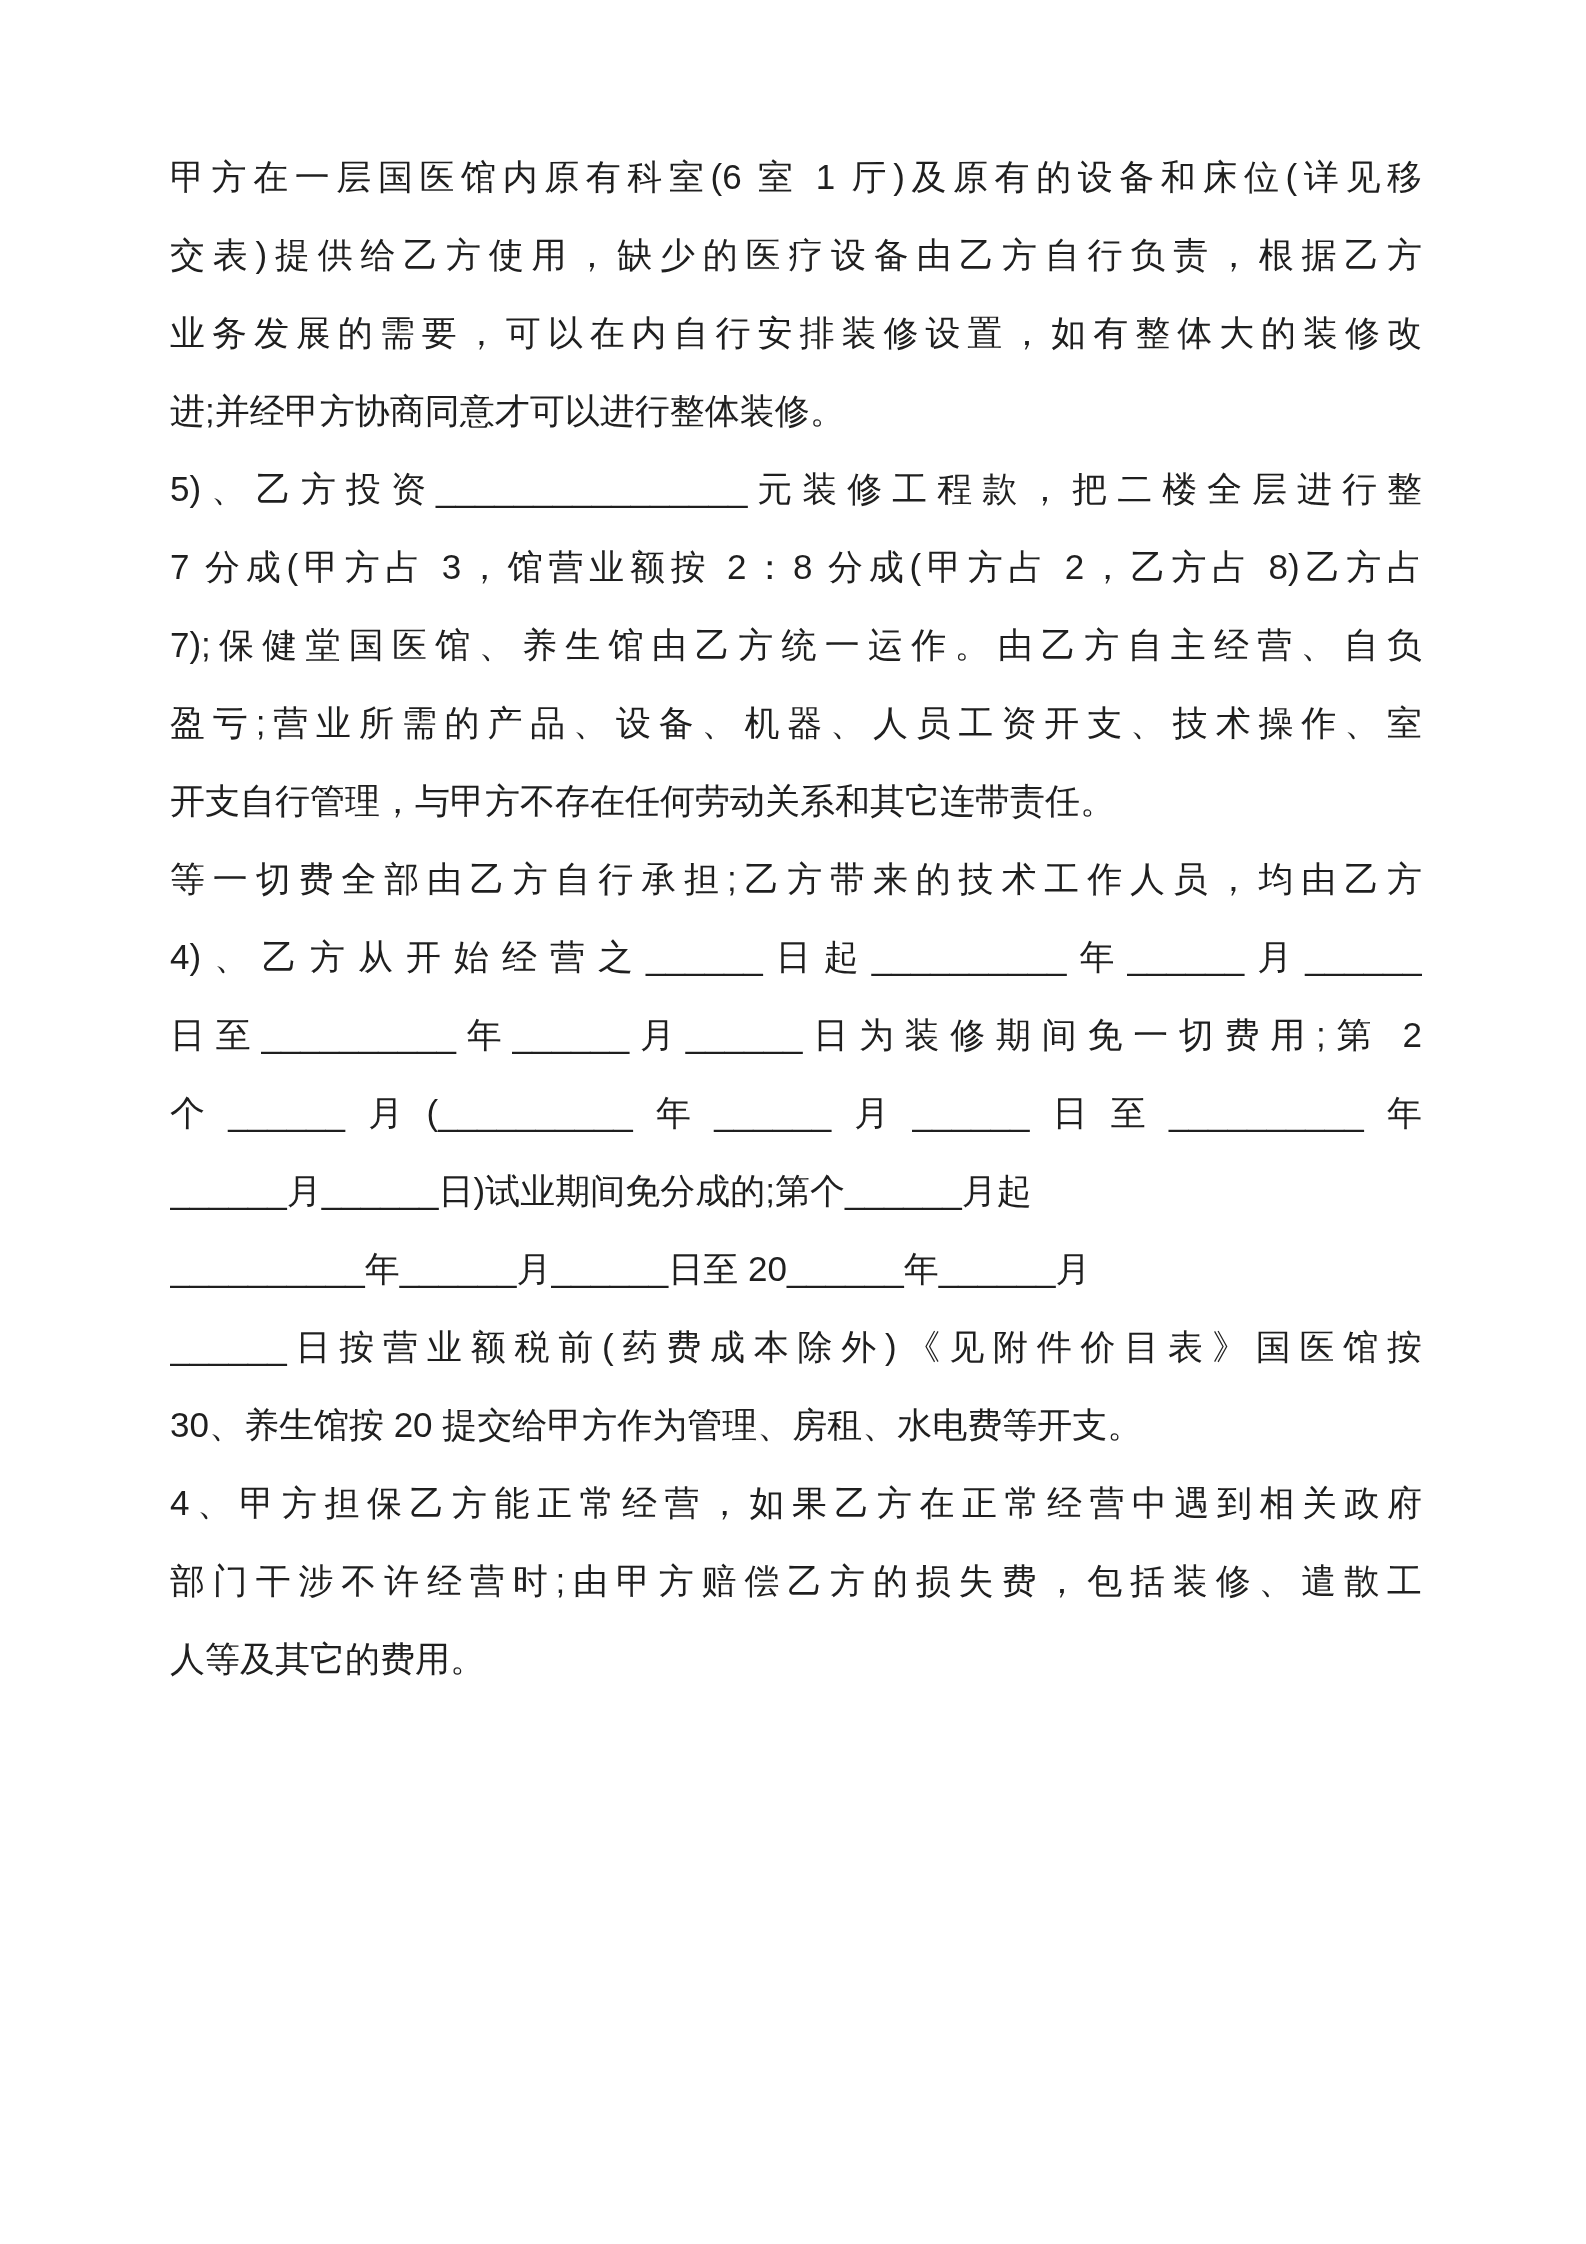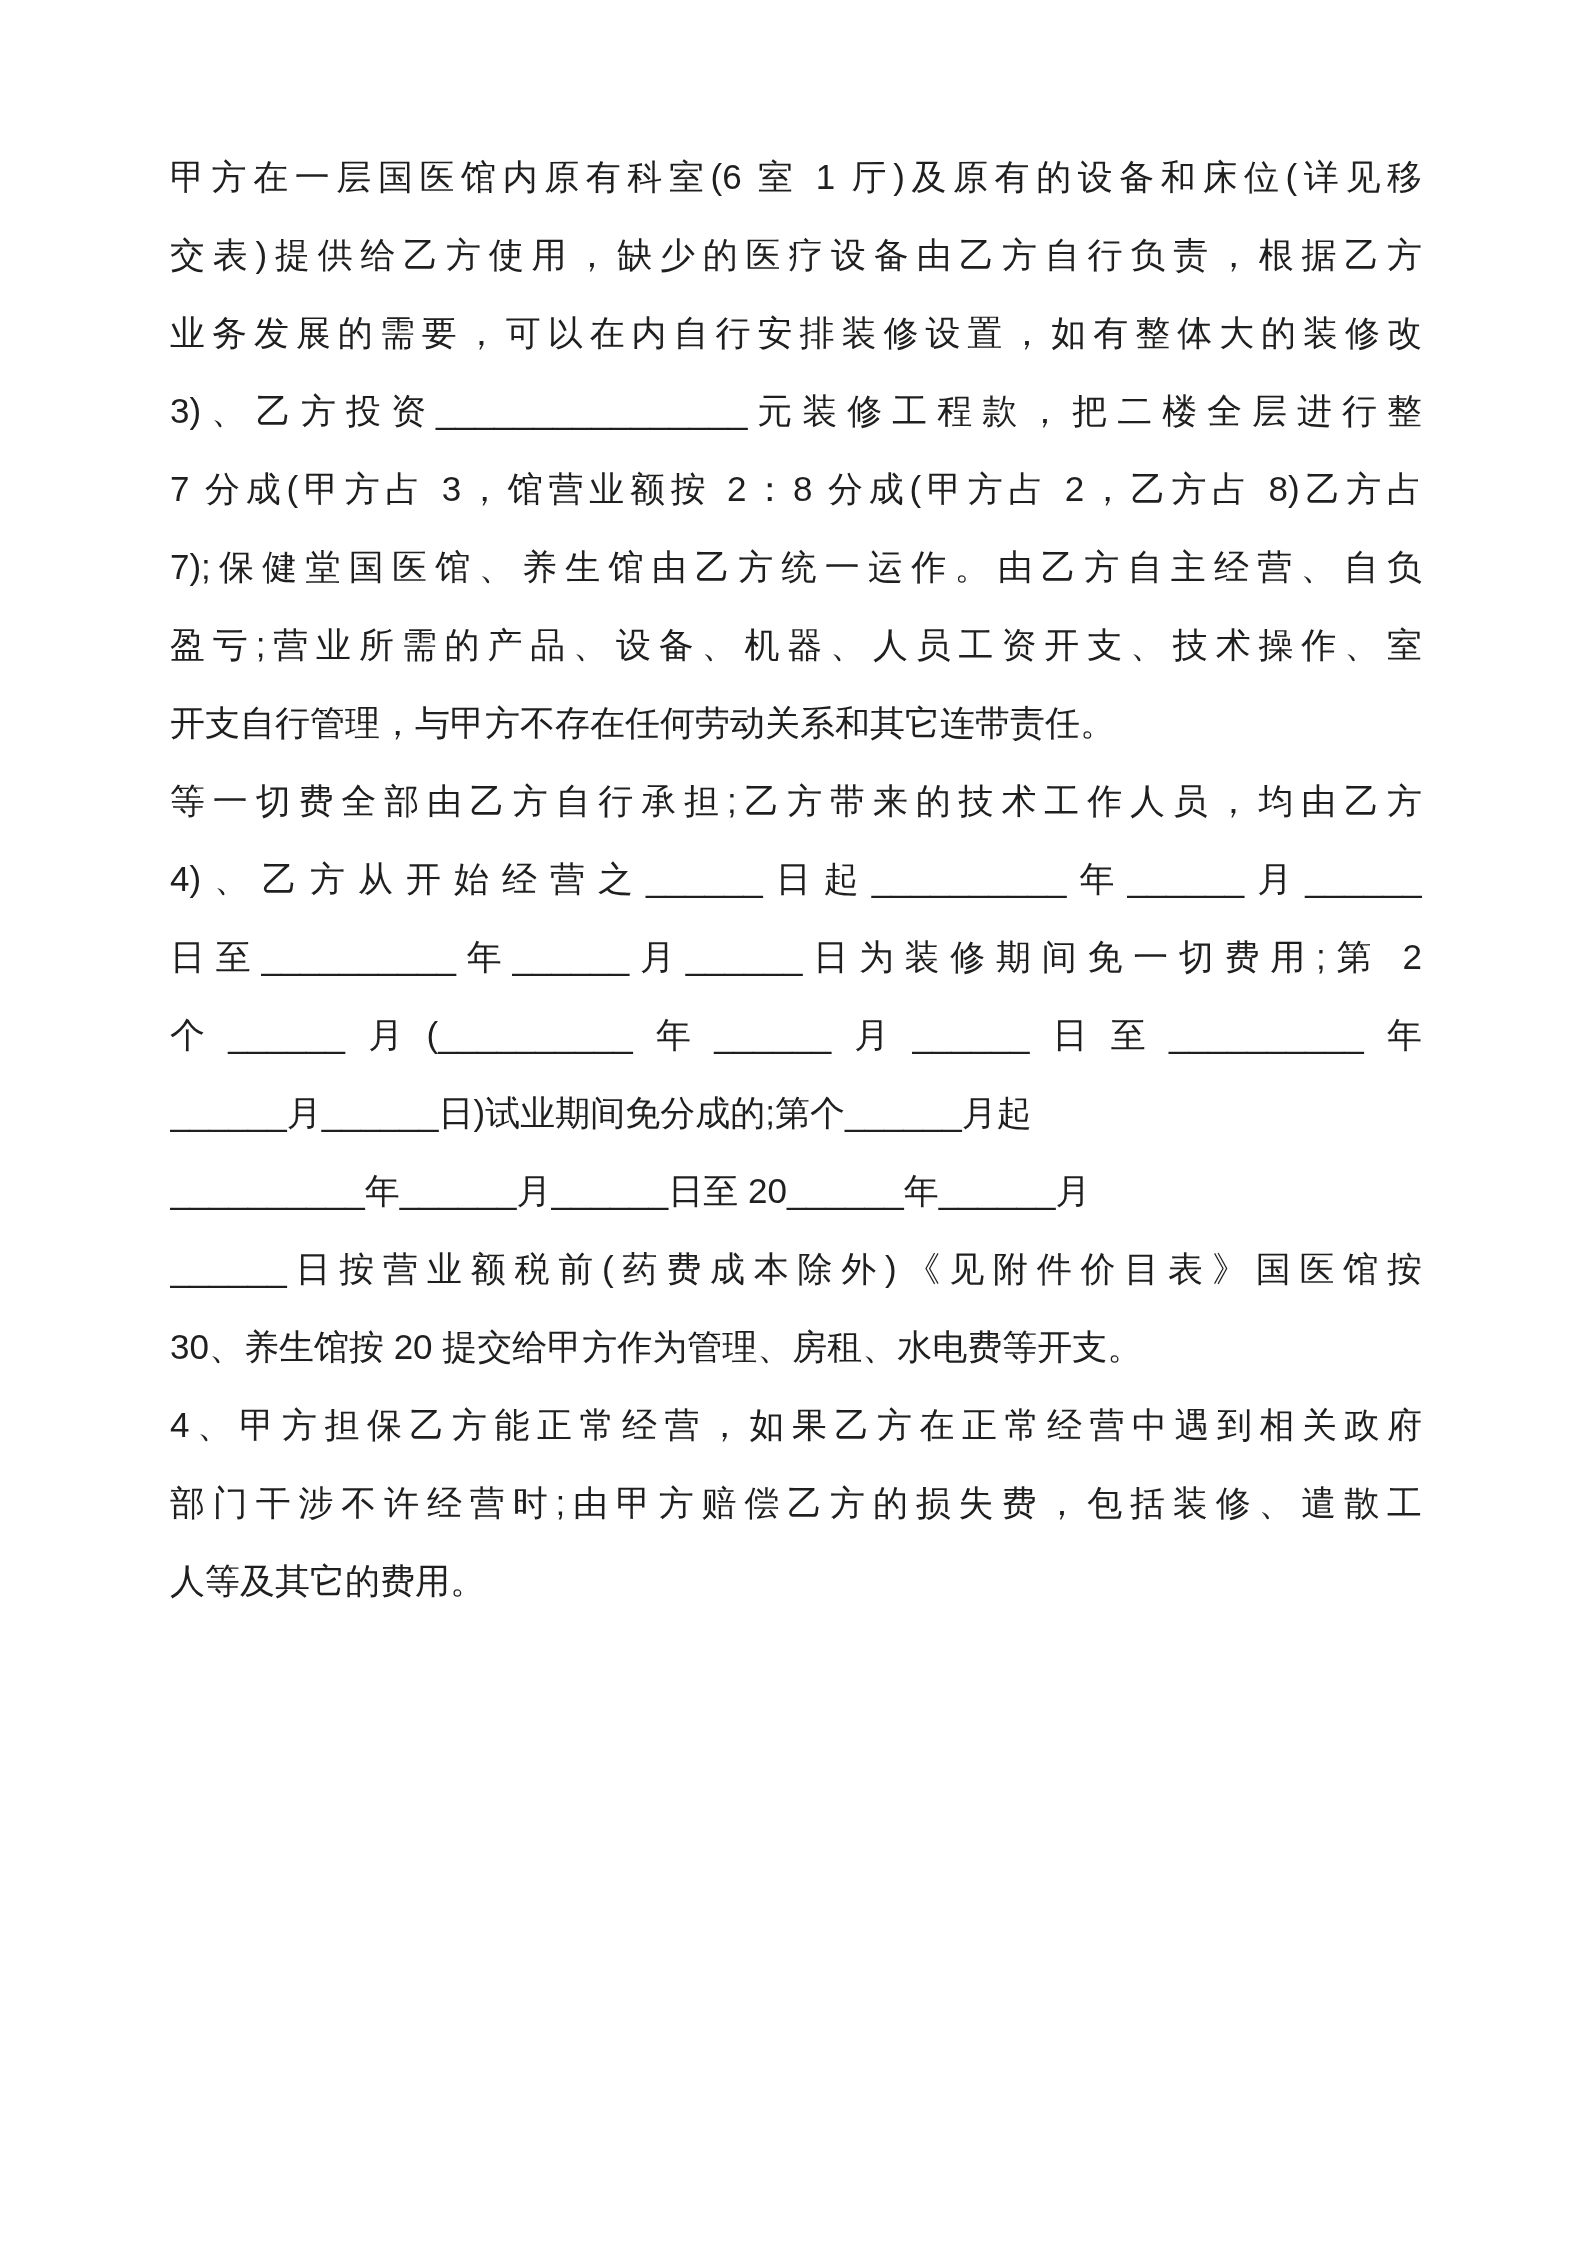--- a/index.html
+++ b/index.html
@@ -39,21 +39,22 @@
     }
   </style>
 </head>
 <body>
 
 <div class="page">
   <div class="doc-body">
     <div class="doc-line">甲方在一层国医馆内原有科室(6 室 1 厅)及原有的设备和床位(详见移</div>
     <div class="doc-line">交表)提供给乙方使用，缺少的医疗设备由乙方自行负责，根据乙方</div>
     <div class="doc-line">业务发展的需要，可以在内自行安排装修设置，如有整体大的装修改</div>
-    <div class="doc-line">3)、乙方投资________________元装修工程款，把二楼全层进行整</div>
+    <div class="doc-line ragged">进;并经甲方协商同意才可以进行整体装修。</div>
+    <div class="doc-line">5)、乙方投资________________元装修工程款，把二楼全层进行整</div>
     <div class="doc-line">7 分成(甲方占 3，馆营业额按 2：8 分成(甲方占 2，乙方占 8)乙方占</div>
     <div class="doc-line">7);保健堂国医馆、养生馆由乙方统一运作。由乙方自主经营、自负</div>
     <div class="doc-line">盈亏;营业所需的产品、设备、机器、人员工资开支、技术操作、室</div>
     <div class="doc-line ragged">开支自行管理，与甲方不存在任何劳动关系和其它连带责任。</div>
     <div class="doc-line">等一切费全部由乙方自行承担;乙方带来的技术工作人员，均由乙方</div>
     <div class="doc-line">4)、乙方从开始经营之______日起__________年______月______</div>
     <div class="doc-line">日至__________年______月______日为装修期间免一切费用;第 2</div>
     <div class="doc-line">个______月(__________年______月______日至__________年</div>
     <div class="doc-line ragged">______月______日)试业期间免分成的;第个______月起</div>
     <div class="doc-line ragged">__________年______月______日至 20______年______月</div>

